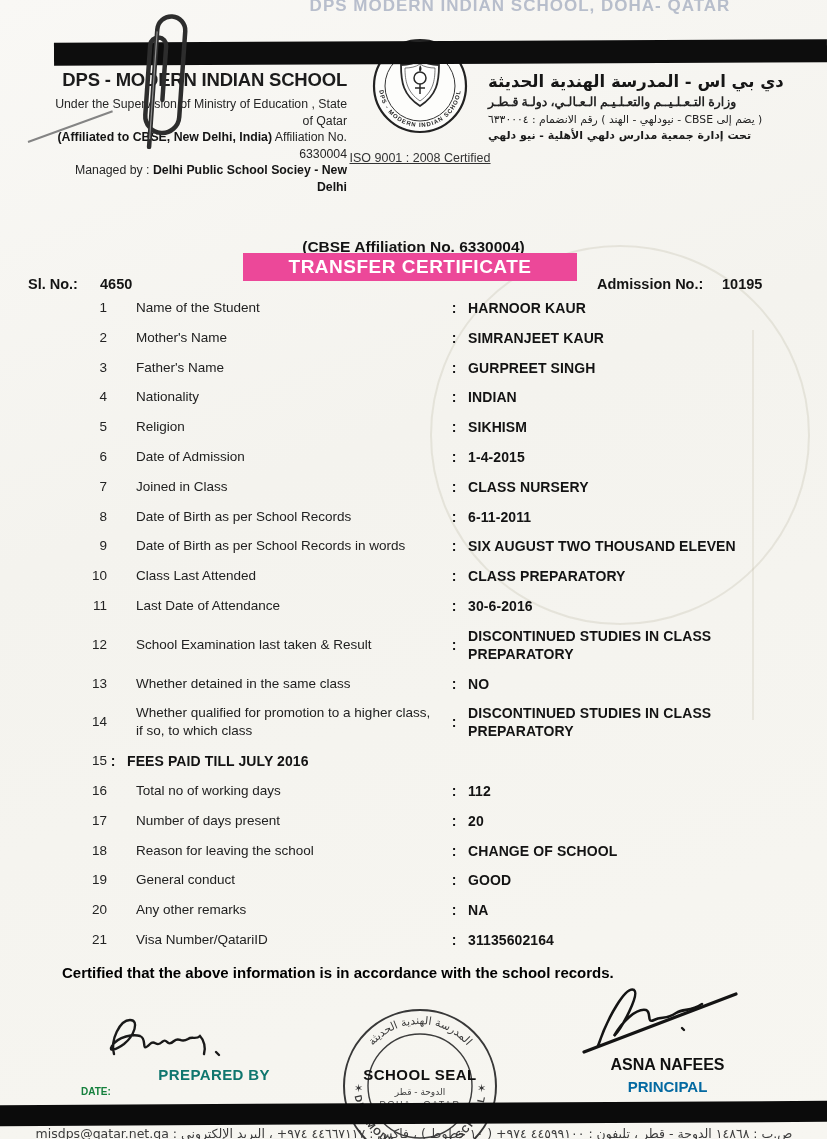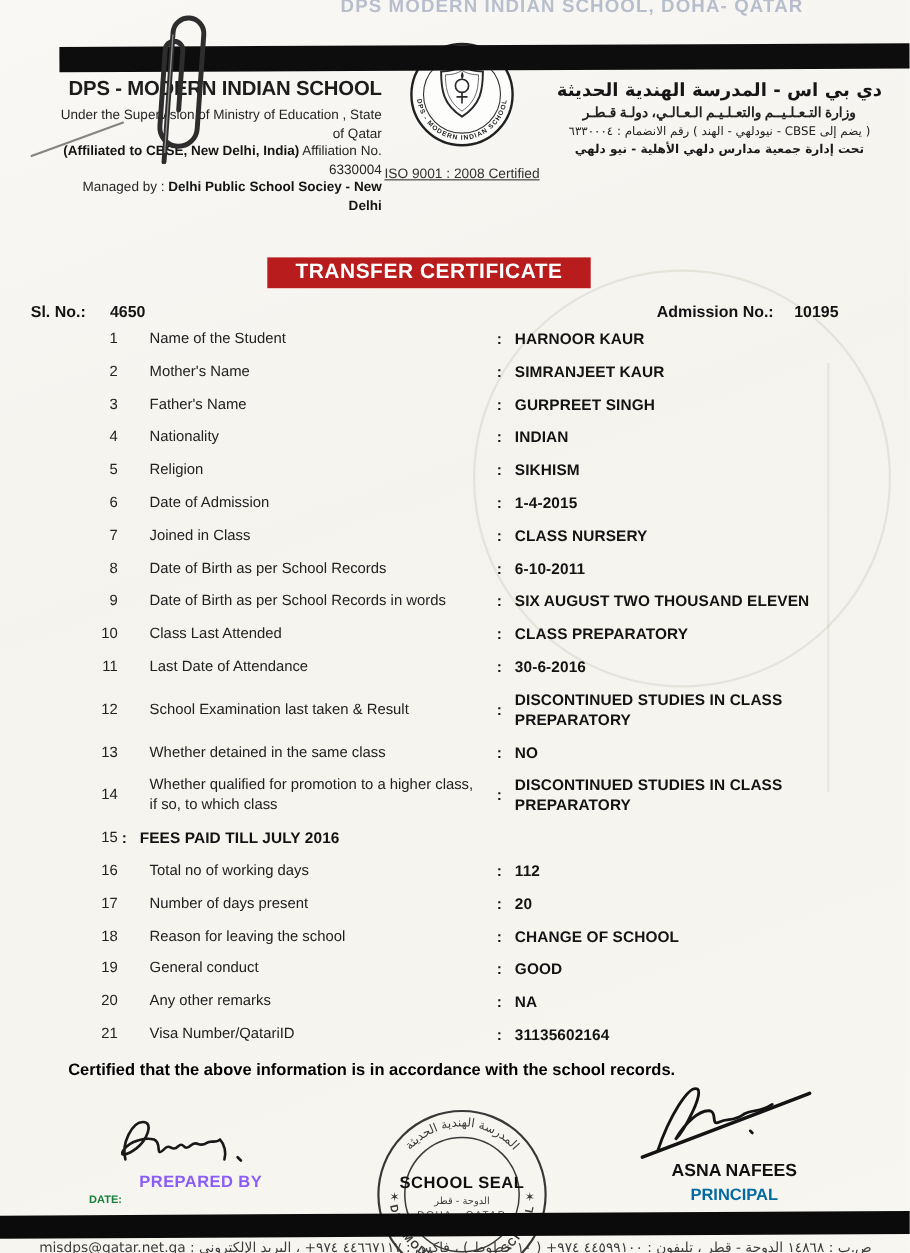--- a/index.html
+++ b/index.html
@@ -33,32 +33,32 @@
   .ghost-streak { left: 752px; top: 330px; width: 2px; height: 390px; background: rgba(175,165,140,0.18); }
 
   
   .head-left { left: 50px; top: 69px; width: 297px; text-align: right; z-index: 3; }
   .school-name { font-size: 18.5px; font-weight: 700; color: #1c1c1c; letter-spacing: -0.2px; margin-bottom: 5px; }
   .head-sub { font-size: 12.3px; color: #262626; line-height: 16.5px; }
   .head-sub b { color: #141414; }
 
   .logo-wrap { left: 366px; top: 34px; width: 108px; height: 116px; z-index: 1; }
 
-  .head-right { left: 488px; top: 70px; width: 332px; text-align: center; direction: rtl; font-family: "DejaVu Sans", sans-serif; z-index: 3; }
+  .head-right { left: 488px; top: 70px; width: 332px; text-align: left; direction: rtl; font-family: "DejaVu Sans", sans-serif; z-index: 3; }
   .ar-name { font-size: 16.5px; font-weight: 700; color: #161616; line-height: 23px; }
   .ar-l2 { font-size: 12.5px; font-weight: 700; color: #222; line-height: 19px; font-family: Liberation Serif, serif; }
   .ar-l3 { font-size: 10.8px; color: #222; line-height: 16px; }
   .ar-l4 { font-size: 11px; font-weight: 700; color: #1a1a1a; line-height: 16px; }
 
   .iso-line { left: 330px; top: 151px; width: 180px; text-align: center; font-size: 12.5px; color: #333; text-decoration: underline; }
 
   
   .cbse-line { left: 0; top: 218px; width: 827px; text-align: center; font-weight: 700; font-size: 15.5px; color: #141414; margin-top: 20px; }
   .title-bar {
-    left: 243px; top: 234px; width: 294px; height: 28px; background: #b91c1c;
+    left: 243px; top: 253px; width: 334px; height: 28px; background: #ec4899;
     color: #ffffff; font-weight: 700; font-size: 19px; letter-spacing: 0.5px;
     text-align: center; line-height: 28px;
   }
 
   
   .serials { left: 0; top: 276px; width: 827px; height: 18px; font-size: 14.5px; font-weight: 700; color: #141414; text-align: right; }
   .sl-label { position: absolute; left: 28px; }
   .sl-value { position: absolute; left: 100px; }
   .adm-label { position: absolute; left: 597px; }
   .adm-value { position: absolute; left: 722px; }
@@ -67,21 +67,21 @@
   .rows { left: 0; top: 299px; width: 827px; }
   .row { display: flex; align-items: center; margin-bottom: 11.8px; min-height: 18px; }
   .col-no { width: 107px; text-align: right; font-size: 13.5px; color: #232323; line-height: 18px; }
   .col-label { margin-left: 29px; width: 312px; font-size: 13.5px; color: #212121; line-height: 18px; white-space: pre-line; }
   .col-colon { width: 12px; text-align: center; font-weight: 700; font-size: 14px; color: #161616; }
   .col-value { margin-left: 8px; width: 310px; font-weight: 700; font-size: 14px; color: #131313; line-height: 18px; white-space: pre-line; letter-spacing: 0.1px; }
 
   
   .certify { left: 62px; top: 964px; font-weight: 700; font-size: 15px; color: #000000; }
   .sign-left { left: 100px; top: 1010px; }
-  .prepared-by { left: 95px; top: 1066px; width: 175px; text-align: center; font-weight: 700; font-size: 15px; letter-spacing: 0.4px; color: #8b5cf6; }
+  .prepared-by { left: 95px; top: 1066px; width: 175px; text-align: right; font-weight: 700; font-size: 15px; letter-spacing: 0.4px; color: #0f766e; }
   .date-label { left: 81px; top: 1086px; font-weight: 700; font-size: 10px; color: #15803d; }
   .date-value { left: 126px; top: 1145px; font-size: 14.5px; color: #1b1b1b; }
 
   .seal-wrap { left: 340px; top: 1006px; z-index: 3; }
 
   .sign-right { left: 578px; top: 980px; }
   .principal-name { left: 585px; top: 1056px; width: 165px; text-align: center; font-weight: 700; font-size: 16px; color: #101010; }
   .principal-title { left: 585px; top: 1078px; width: 165px; text-align: center; font-weight: 700; font-size: 15px; color: #0369a1; }
 
   .contact-line {
@@ -203,21 +203,21 @@
     <div class="col-no">7</div>
     <div class="col-label">Joined in Class</div>
     <div class="col-colon">:</div>
     <div class="col-value">CLASS NURSERY</div>
   </div>
 
   <div class="row">
     <div class="col-no">8</div>
     <div class="col-label">Date of Birth as per School Records</div>
     <div class="col-colon">:</div>
-    <div class="col-value">6-10-2011</div>
+    <div class="col-value">6-11-2011</div>
   </div>
 
   <div class="row">
     <div class="col-no">9</div>
     <div class="col-label">Date of Birth as per School Records in words</div>
     <div class="col-colon">:</div>
     <div class="col-value">SIX AUGUST TWO THOUSAND ELEVEN</div>
   </div>
 
   <div class="row">

